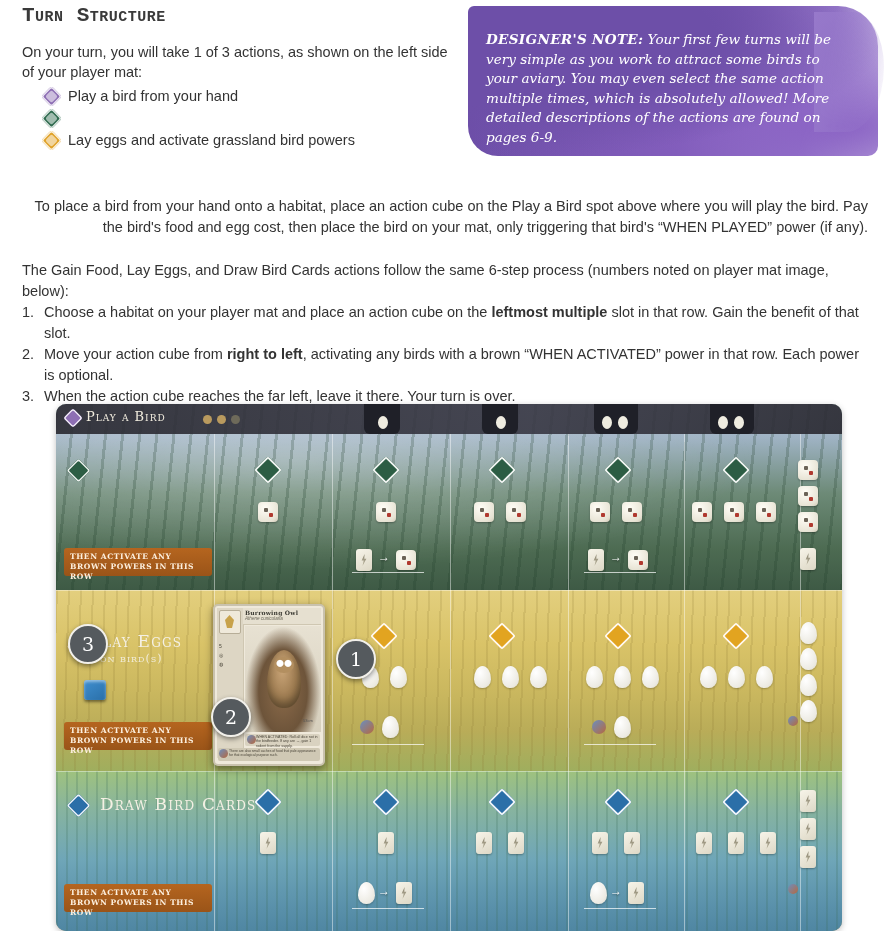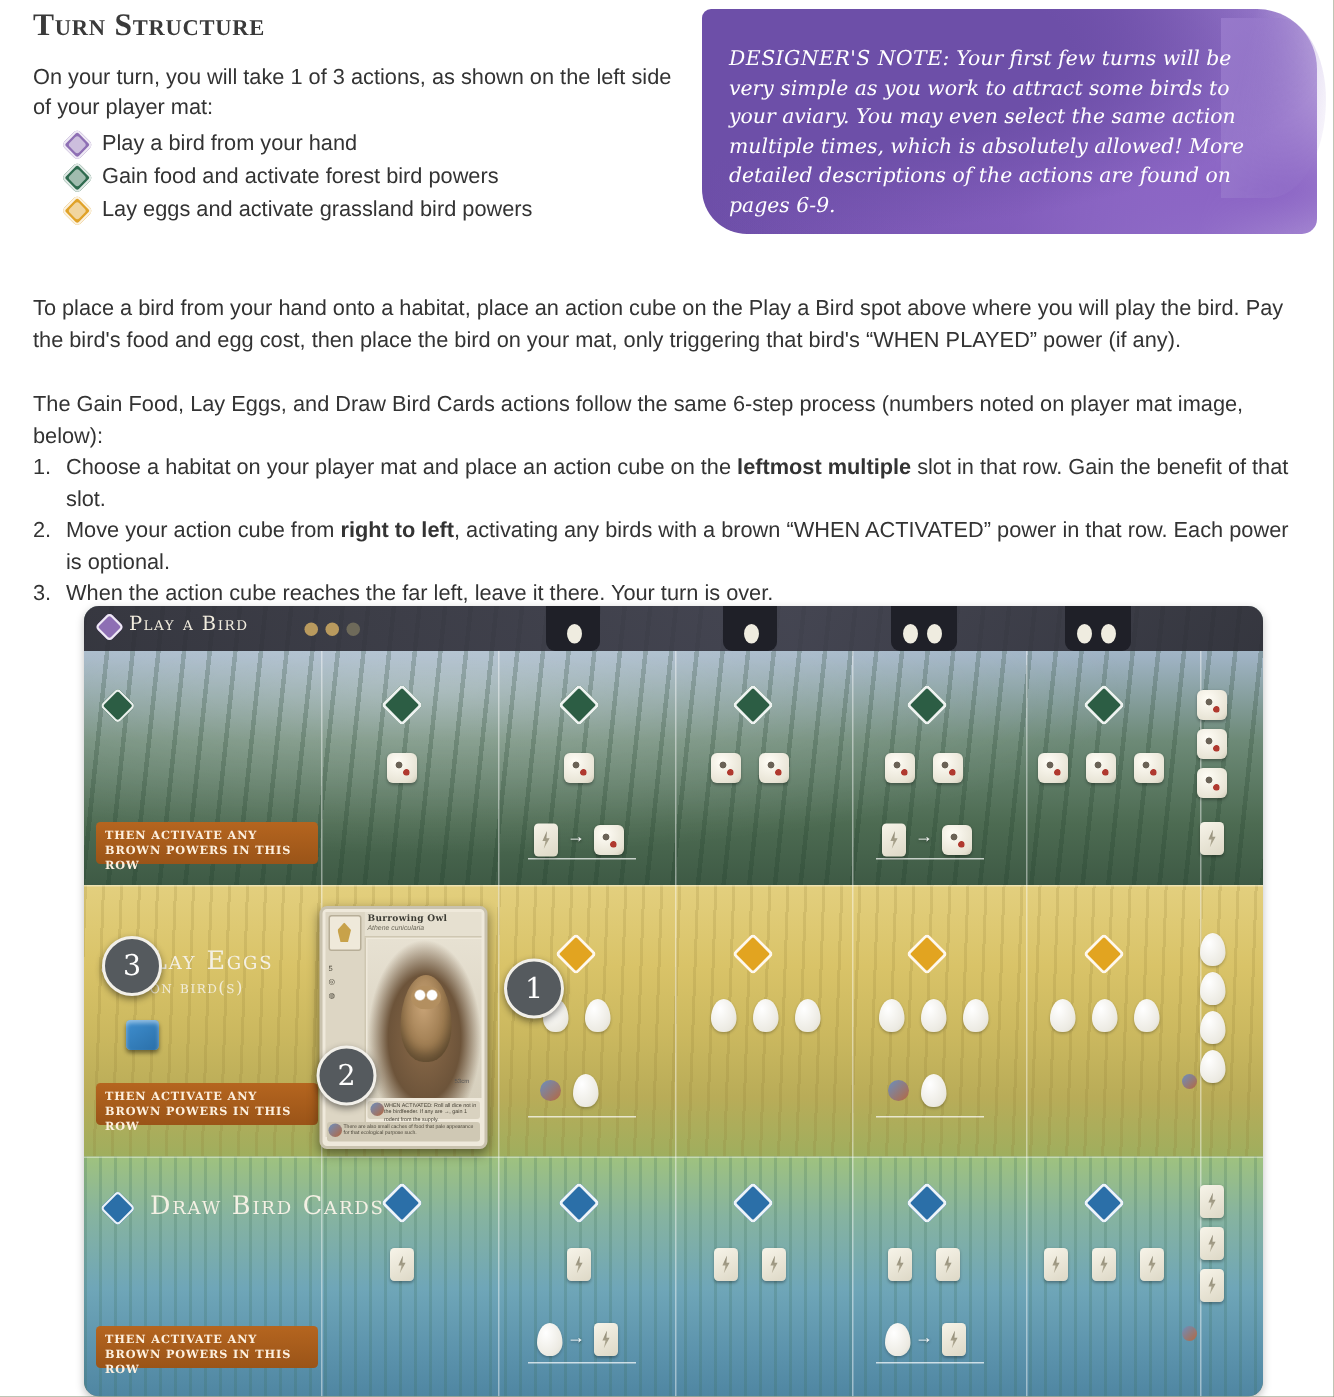--- a/index.html
+++ b/index.html
@@ -9,21 +9,21 @@
     font-family:"Liberation Sans", sans-serif;
     color:#2b2b2b;
     overflow:hidden;
     position:relative;
   }
   .page{position:relative;width:889px;height:931px;}
 
   
   .section-title{
     position:absolute;left:22px;top:4px;
-    font-family:Liberation Serif, serif;
+    font-family:Liberation Mono, monospace;
     font-size:21px;font-weight:bold;
     letter-spacing:.5px;
     color:#3a3a3a;
     font-variant:small-caps;
   }
 
   
   .intro{
     position:absolute;left:22px;top:42px;width:430px;
     font-size:14.5px;line-height:20px;color:#333;
@@ -69,28 +69,28 @@
   .note-bg:after{
     content:"";position:absolute;right:-6px;top:6px;width:70px;height:120px;
     background:linear-gradient(100deg,rgba(154,124,205,.85),rgba(255,255,255,0));
     border-radius:0 50% 60% 0;
   }
   .note-text{
     position:absolute;left:18px;top:24px;width:350px;
     color:#fff;font-style:italic;font-size:13.6px;line-height:19.5px;
     font-family:"DejaVu Serif", serif;
   }
-  .note-text b{font-weight:normal;font-style:italic;letter-spacing:.3px;}
+  .note-text b{font-weight:bold;font-style:italic;letter-spacing:.3px;}
 
   
   .para{
     position:absolute;left:22px;width:846px;
     font-size:14.5px;line-height:20.5px;color:#333;
   }
-  .p1{top:196px;}
+  .p1{top:196px;text-align:right;}
   .p2{top:260px;}
 
   
   .steps{
     position:absolute;left:22px;top:302px;width:850px;
     font-size:14.5px;line-height:20.5px;color:#333;
   }
   .step{display:flex;margin-bottom:1px;}
   .step .num{width:22px;flex:0 0 22px;}
   .step .txt{flex:1;}
@@ -319,21 +319,20 @@
     <div class="action-row">
       <span class="diamond d-play">
           <span class="inner"></span>
         </span>
       <span class="label">Play a bird from your hand</span>
     </div>
     <div class="action-row">
       <span class="diamond d-forest">
           <span class="inner"></span>
         </span>
-      <span class="label">Gain food and activate forest bird powers</span>
     </div>
     <div class="action-row">
       <span class="diamond d-grass">
           <span class="inner"></span>
         </span>
       <span class="label">Lay eggs and activate grassland bird powers</span>
     </div>
   </div>
 
   <div class="note-wrap">

